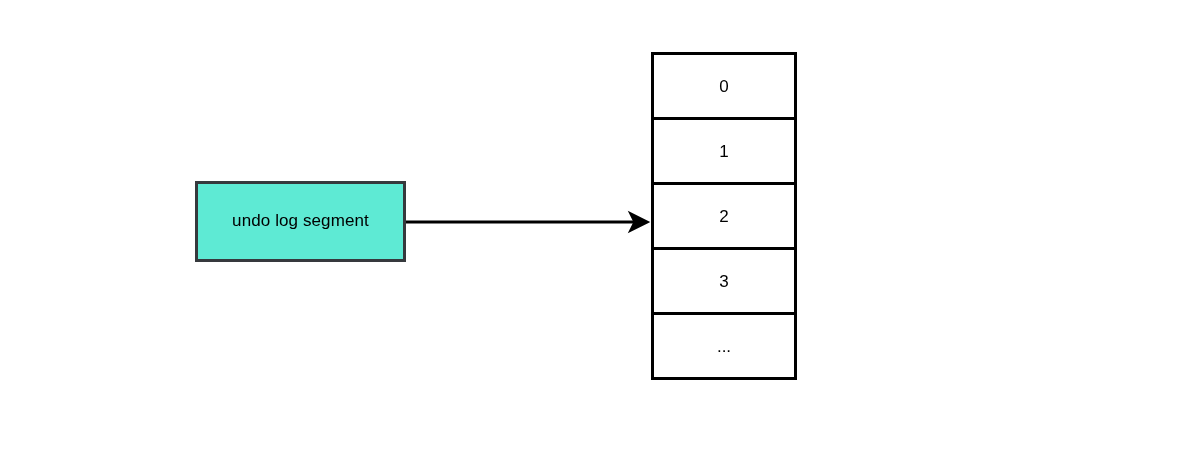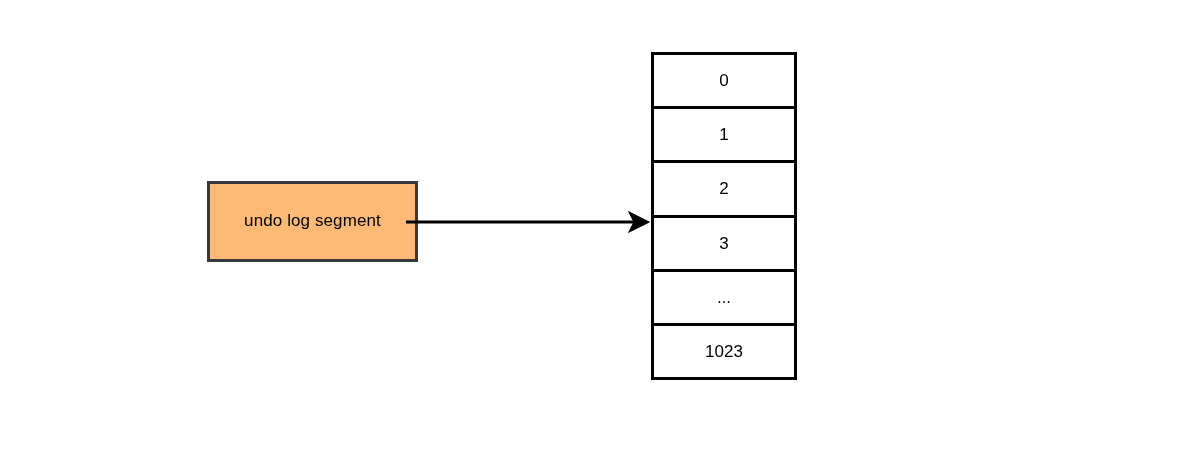--- a/index.html
+++ b/index.html
@@ -20,26 +20,25 @@
   }
 
   
   .node-box {
     position: absolute;
     left: 195px;
     top: 181px;
     width: 211px;
     height: 81px;
     box-sizing: border-box;
-    background: #fdba74;
+    background: #5eead4;
     border: 3px solid #36393d;
     display: flex;
     align-items: center;
     justify-content: center;
-    margin-left: 12px;
   }
   .node-box-label {
     font-size: 17px;
     line-height: 1.2;
     color: #000000;
     text-align: center;
     letter-spacing: 0.1px;
     white-space: nowrap;
   }
 
@@ -111,18 +110,15 @@
     </div>
     <div class="table-row">
       <span class="table-cell-label">2</span>
     </div>
     <div class="table-row">
       <span class="table-cell-label">3</span>
     </div>
     <div class="table-row">
       <span class="table-cell-label">...</span>
     </div>
-    <div class="table-row">
-      <span class="table-cell-label">1023</span>
-    </div>
   </div>
 
 </div>
 
 </body></html>

